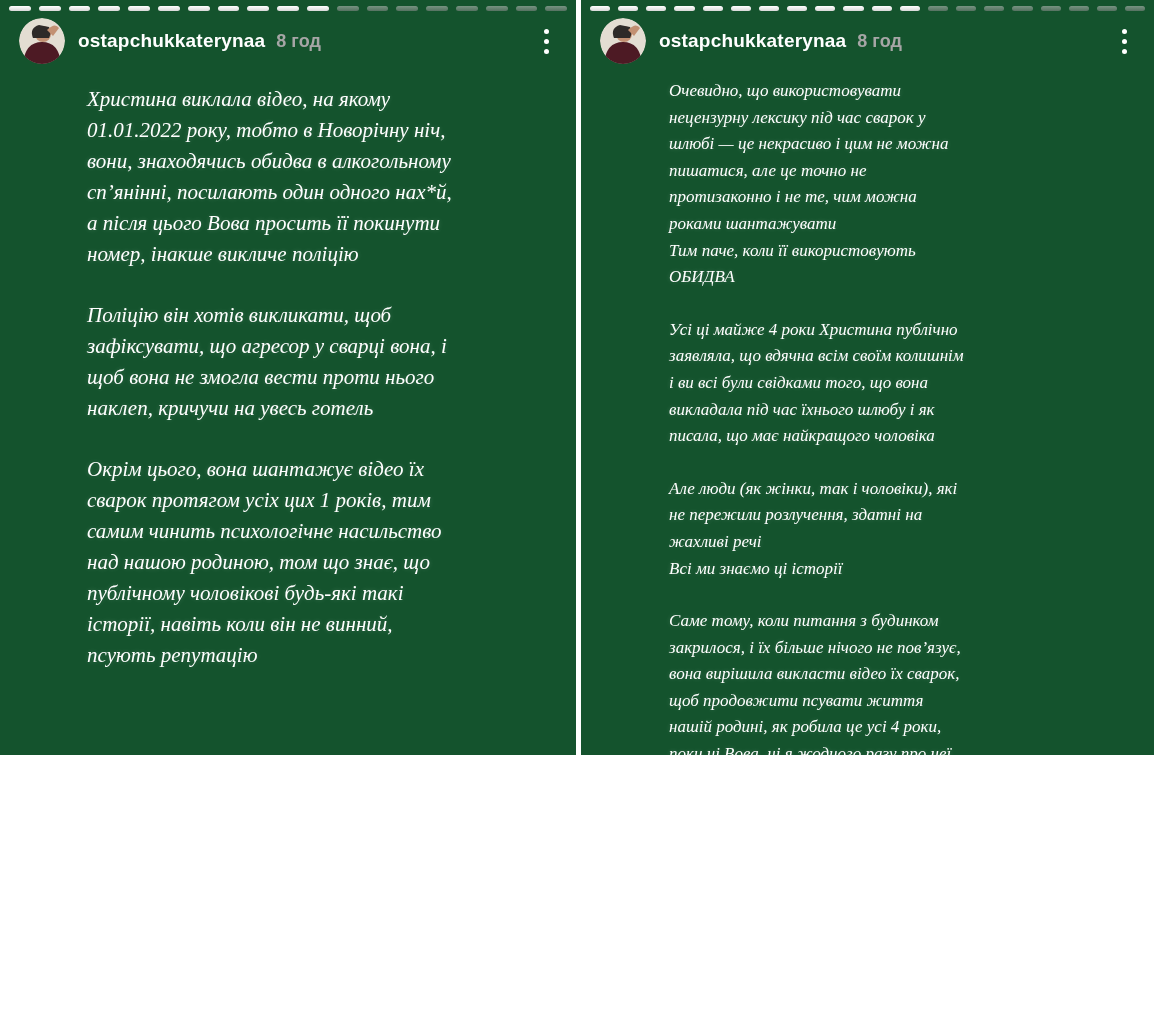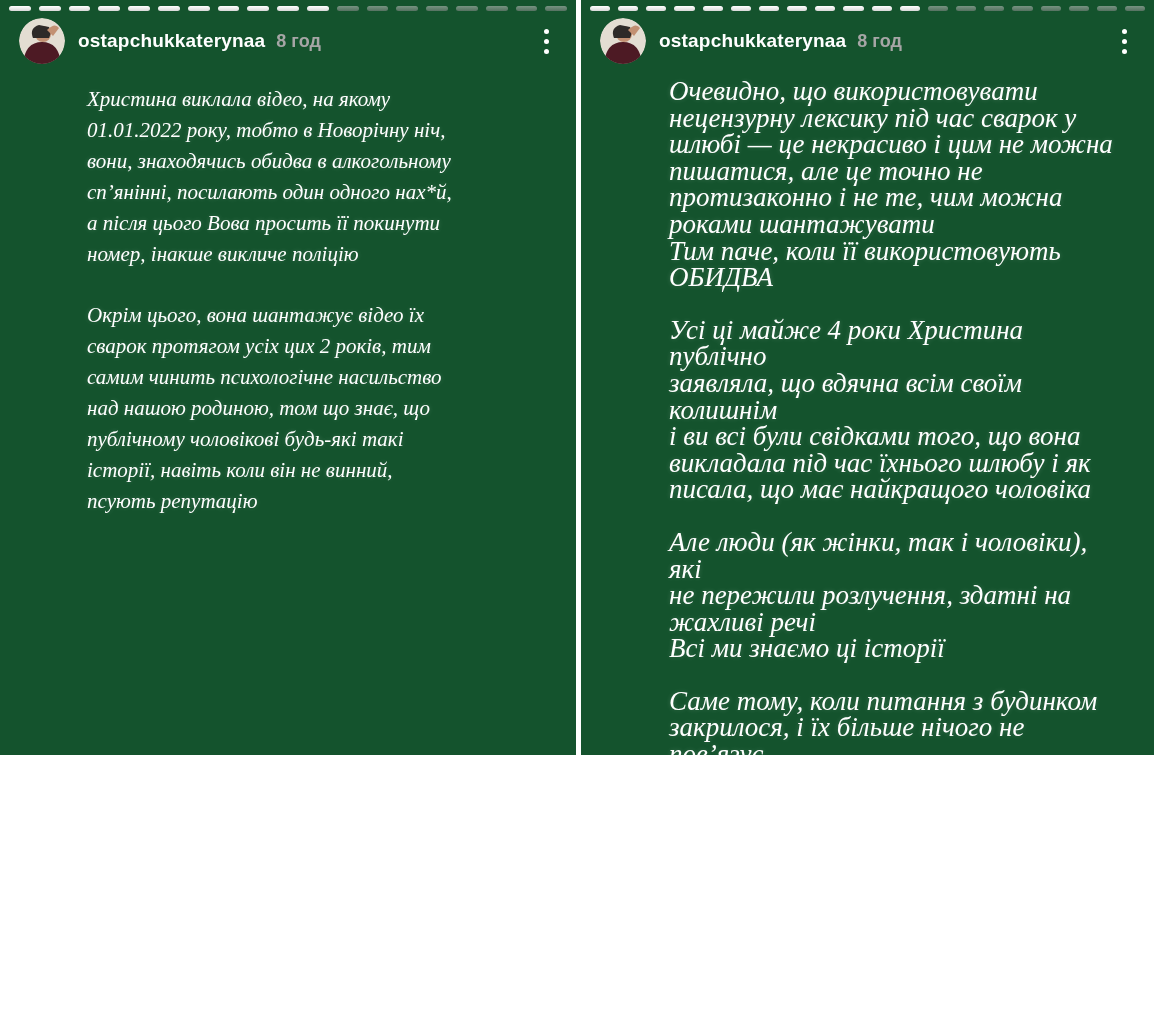--- a/index.html
+++ b/index.html
@@ -59,21 +59,21 @@
     font-family: "Liberation Serif", serif;
     font-style: italic;
     text-shadow: 0 0 5px rgba(255,255,255,.18);
   }
   .panel-left .story-text {
     top: 84px; left: 48px; right: 26px;
     font-size: 21px; line-height: 31px; margin-left: 39px;
   }
   .panel-right .story-text {
     top: 78px; left: 88px; right: 30px;
-    font-size: 27px; line-height: 26.6px;
+    font-size: 17px; line-height: 26.6px;
   }
   .story-paragraph { margin: 0; white-space: pre-line; }
   .panel-left  .story-paragraph { margin-bottom: 30px; }
   .panel-right .story-paragraph { margin-bottom: 26px; }
 </style>
 </head>
 <body>
 
 <section class="panel panel-left">
   <div class="progress-bar">
@@ -115,22 +115,26 @@
       <span class="dot"></span>
     </span>
   </div>
   <div class="story-text">
       <p class="story-paragraph">Христина виклала відео, на якому
 01.01.2022 року, тобто в Новорічну ніч,
 вони, знаходячись обидва в алкогольному
 сп’янінні, посилають один одного нах*й,
 а після цього Вова просить її покинути
 номер, інакше викличе поліцію</p>
+      <p class="story-paragraph">Поліцію він хотів викликати, щоб
+зафіксувати, що агресор у сварці вона, і
+щоб вона не змогла вести проти нього
+наклеп, кричучи на увесь готель</p>
       <p class="story-paragraph">Окрім цього, вона шантажує відео їх
-сварок протягом усіх цих 2 років, тим
+сварок протягом усіх цих 1 років, тим
 самим чинить психологічне насильство
 над нашою родиною, том що знає, що
 публічному чоловікові будь-які такі
 історії, навіть коли він не винний,
 псують репутацію</p>
     </div>
 </section>
 
 <section class="panel panel-right">
   <div class="progress-bar">

